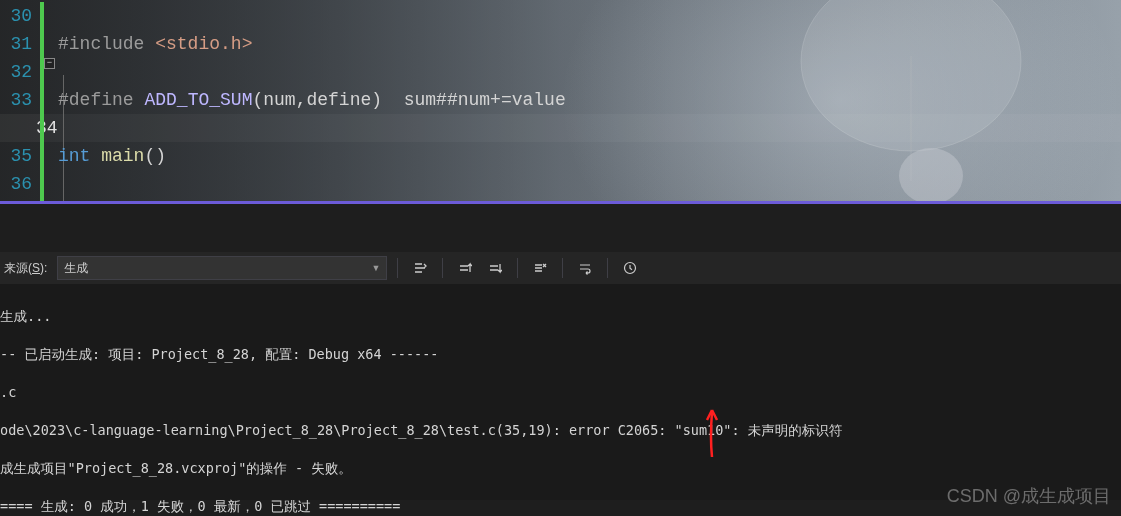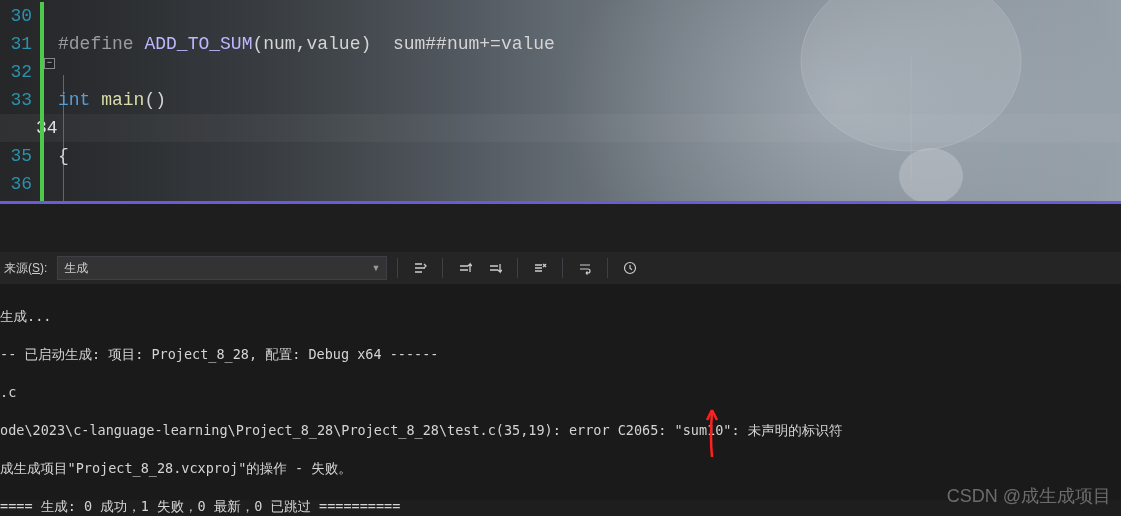--- a/index.html
+++ b/index.html
@@ -207,21 +207,22 @@
       <div class="ln">35</div>
       <div class="ln">36</div>
       <div class="ln">26</div>
       <div class="ln">38</div>
     </div>
     <div class="green-bar"></div>
     <div class="fold-col">
       <div class="fold-box">−</div>
     </div>
     <div class="code">
-<div><span class="tok-pp">#define </span><span class="tok-macro">ADD_TO_SUM</span><span class="tok-plain">(num,value)</span><span class="tok-plain">  sum##num+=value</span></div>
+<div><span class="tok-pp">#include </span><span class="tok-include">&lt;stdio.h&gt;</span></div>
+<div><span class="tok-pp">#define </span><span class="tok-macro">ADD_TO_SUM</span><span class="tok-plain">(num,define)</span><span class="tok-plain">  sum##num+=value</span></div>
 <div><span class="tok-kw">int </span><span class="tok-fn">main</span><span class="tok-plain">()</span></div>
 <div><span class="tok-plain">{</span></div>
 <div>  <span class="tok-comment comment-box">/*  int sum10 = 10;*/</span></div>
 
 
 
     </div>
   </div>
 </div>
 

